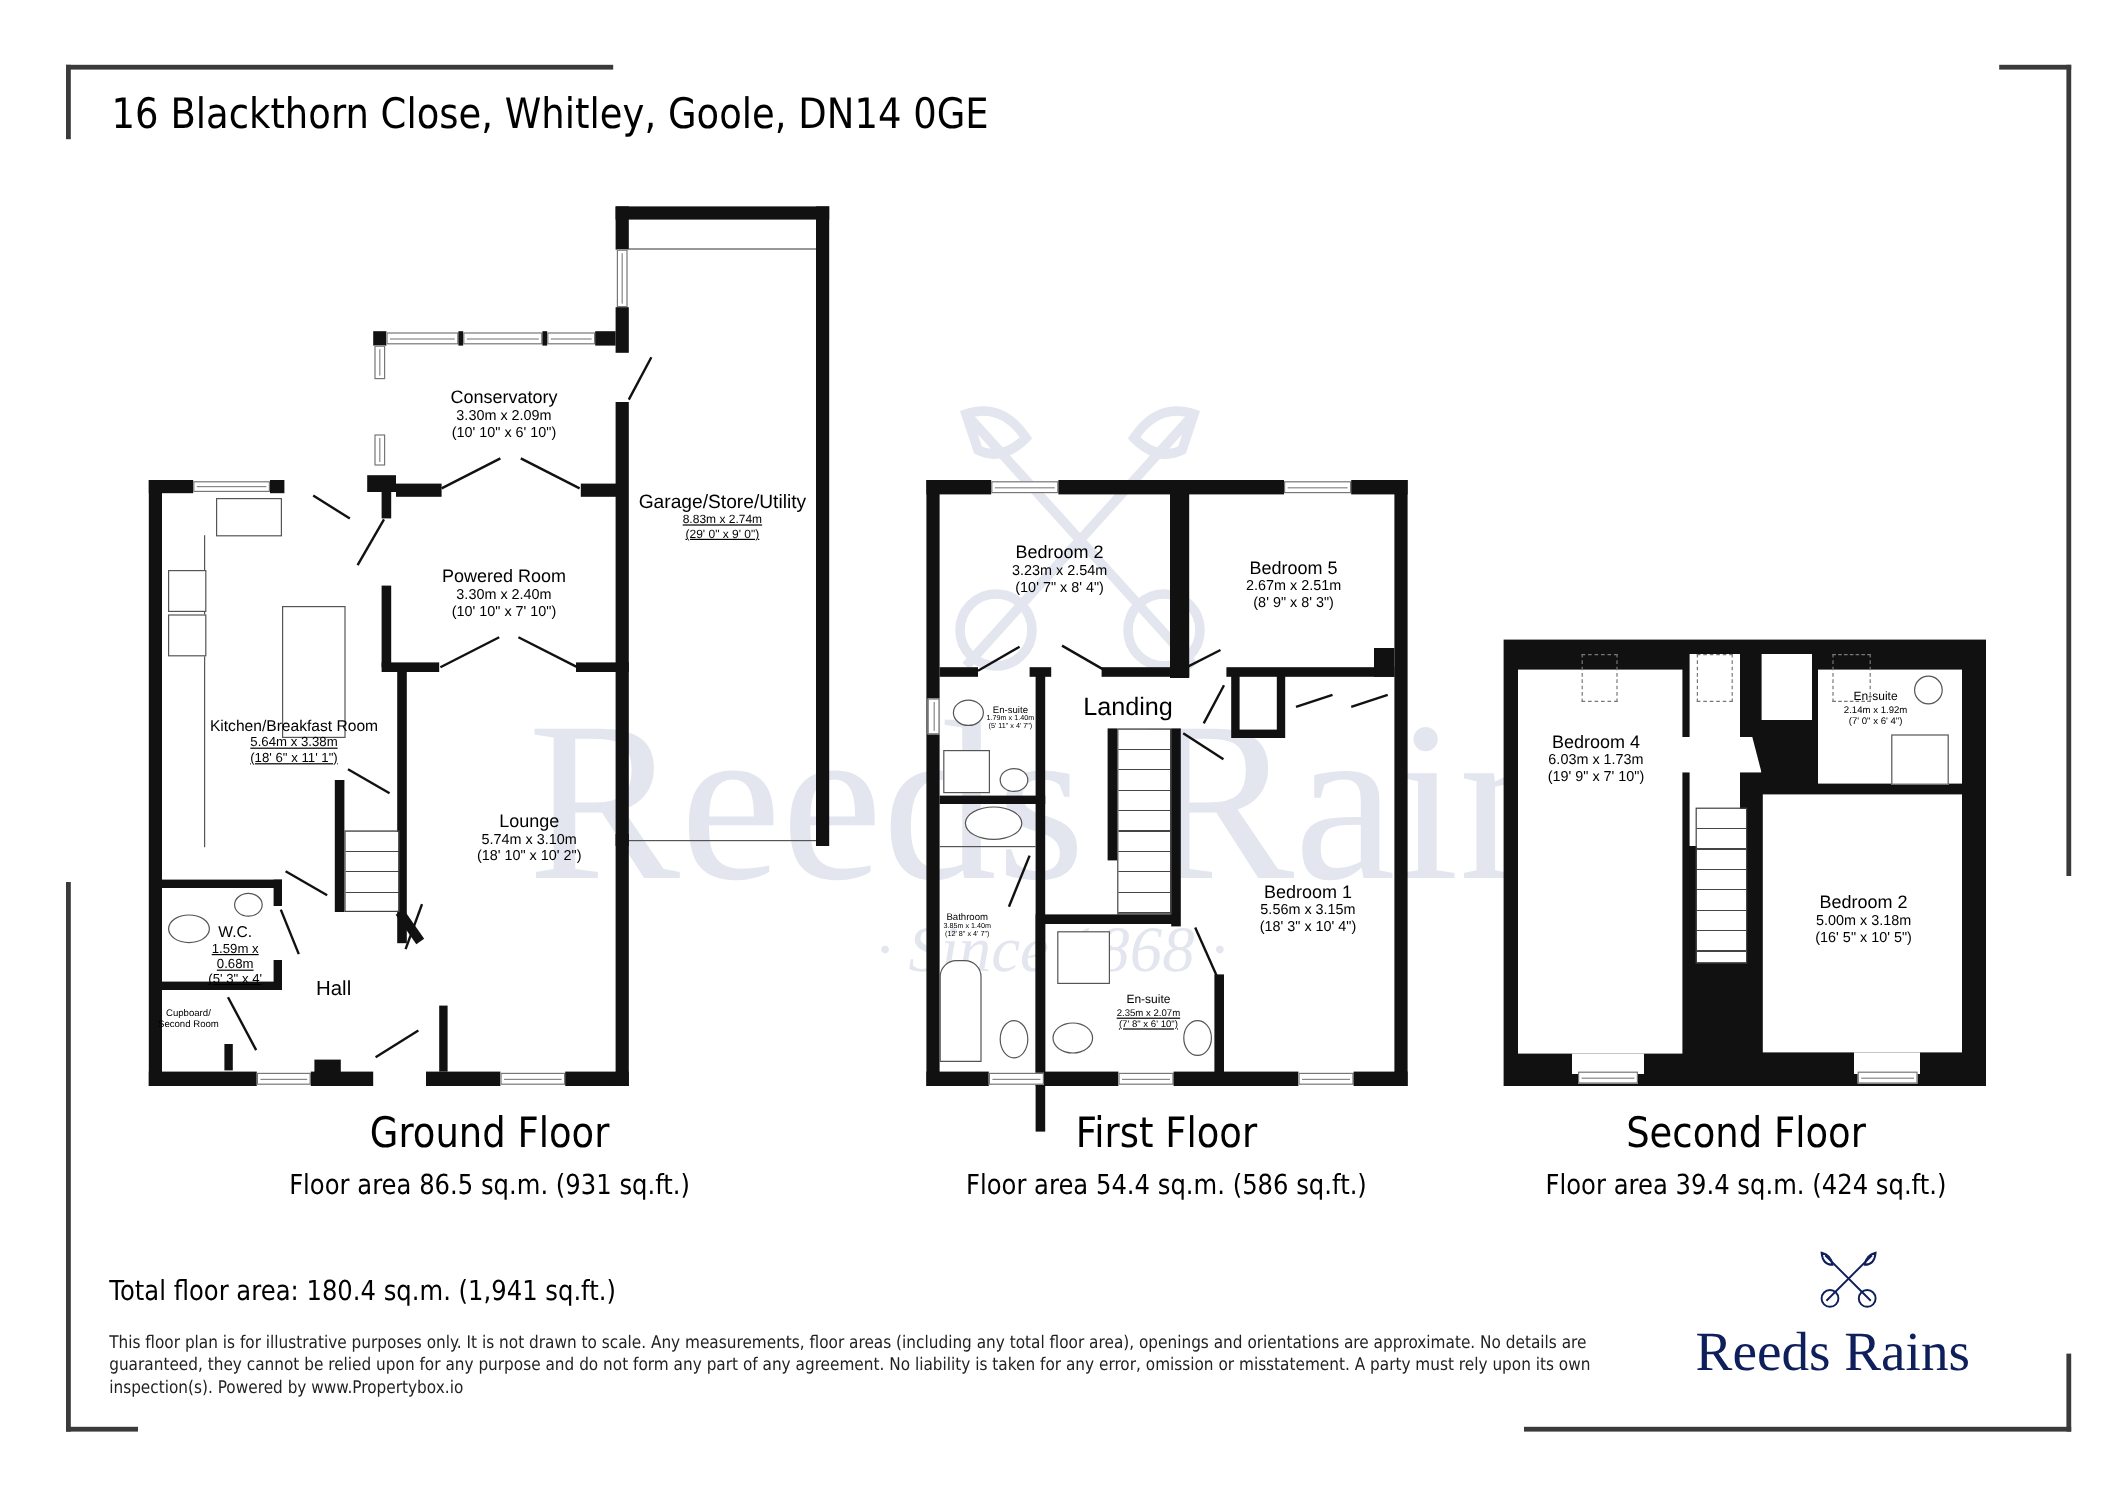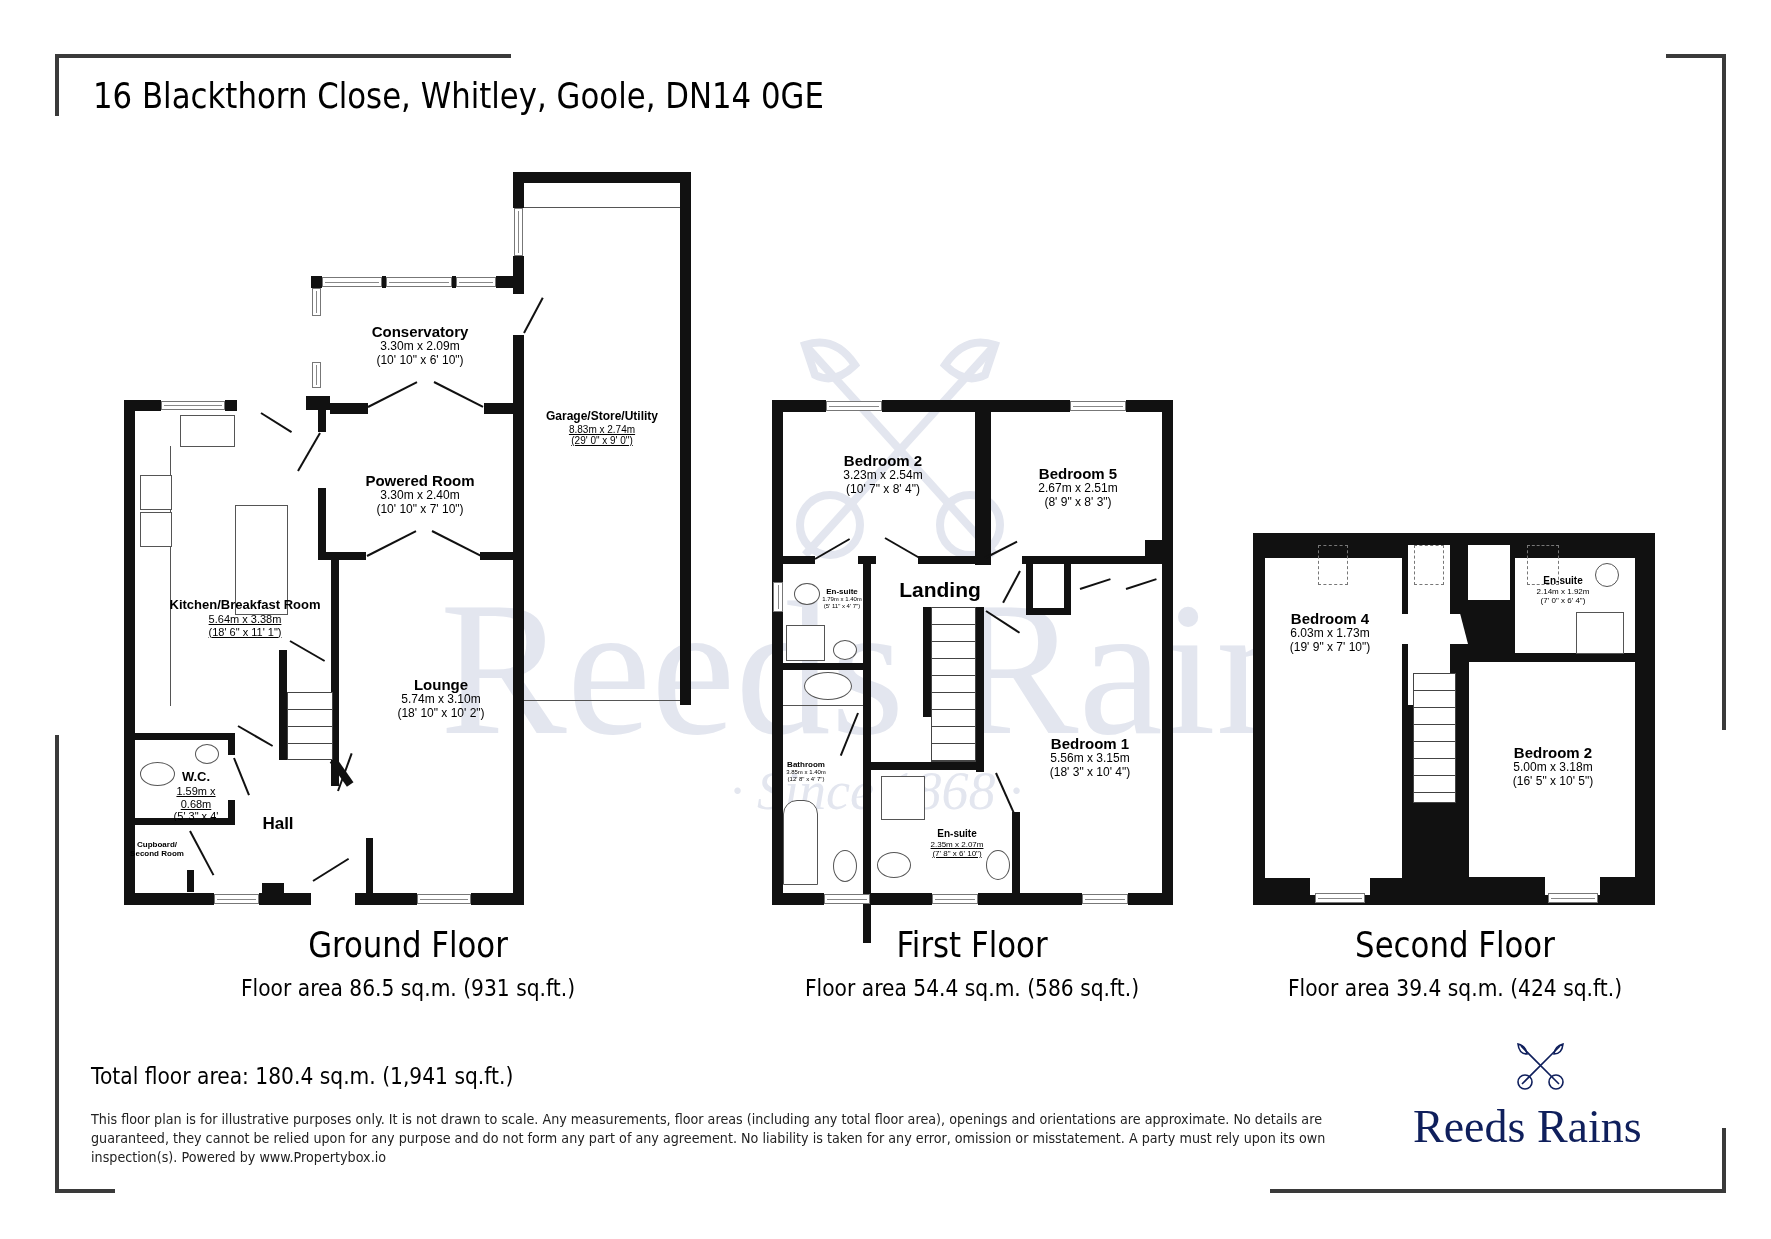--- a/index.html
+++ b/index.html
@@ -7,21 +7,21 @@
   .abs{position:absolute;}
   .bracket{position:absolute;background:#3a3a3a;}
   .title{position:absolute;left:93px;top:76px;font-size:35px;font-family:"DejaVu Sans",sans-serif;transform:scaleX(0.88);transform-origin:left top;white-space:nowrap;}
   .wall{position:absolute;background:#111;}
   .win{position:absolute;background:#fff;border:1px solid #777;box-sizing:border-box;}
   .win::after{content:"";position:absolute;left:2px;right:2px;top:45%;height:1px;background:#888;}
   .winv{position:absolute;background:#fff;border:1px solid #777;box-sizing:border-box;}
   .winv::after{content:"";position:absolute;top:2px;bottom:2px;left:45%;width:1px;background:#888;}
   .thin{position:absolute;border:1px solid #555;box-sizing:border-box;background:transparent;}
   .label{position:absolute;text-align:center;font-family:"Liberation Sans",sans-serif;line-height:1.15;white-space:nowrap;transform:translateX(-50%);}
-  .label .n{display:block;font-weight:bold;}
+  .label .n{display:block;}
   .label .d{display:block;}
   .lg .n{font-size:19px;}
   .md .n{font-size:15px;} .md .d{font-size:12px;}
   .sm .n{font-size:10px;} .sm .d{font-size:8px;text-decoration:underline;}
   .xs .n{font-size:8px;} .xs .d{font-size:6px;}
   .floorname{position:absolute;font-size:35px;transform:translateX(-50%) scaleX(0.88);white-space:nowrap;}
   .floorarea{position:absolute;font-size:23px;transform:translateX(-50%) scaleX(0.88);white-space:nowrap;}
   .total{position:absolute;left:91px;top:1063px;font-size:23px;transform:scaleX(0.88);transform-origin:left top;white-space:nowrap;}
   .disc{position:absolute;left:91px;top:1110px;width:1420px;font-size:14.5px;line-height:19px;color:#222;transform:scaleX(0.88);transform-origin:left top;}
   .logo-text{position:absolute;left:1413px;top:1100px;font-family:"Liberation Serif",serif;font-size:46px;color:#0f1f5c;white-space:nowrap;}
@@ -132,21 +132,21 @@
   <div class="wall" style="left:513px;top:695px;width:11px;height:210px;"></div>
   <div class="wall" style="left:366px;top:838px;width:7px;height:55px;"></div>
   <div class="door" style="left:338px;top:790px;width:40px;transform:rotate(-70deg);"></div>
 
   <div class="label md" style="left:420px;top:323px;">
       <span class="n">Conservatory</span>
       <span class="d">3.30m x 2.09m</span>
       <span class="d">(10' 10" x 6' 10")</span>
     </div>
   <div class="label sm" style="left:602px;top:410px;">
-      <span class="n" style="font-size:12px">Garage/Store/Utility</span>
+      <span class="n" style="font-size:16px">Garage/Store/Utility</span>
       <span class="d" style="font-size:10px">8.83m x 2.74m</span>
       <span class="d" style="font-size:10px">(29' 0" x 9' 0")</span>
     </div>
   <div class="label md" style="left:420px;top:472px;">
       <span class="n">Powered Room</span>
       <span class="d">3.30m x 2.40m</span>
       <span class="d">(10' 10" x 7' 10")</span>
     </div>
   <div class="label sm" style="left:245px;top:598px;">
       <span class="n" style="font-size:13px">Kitchen/Breakfast Room</span>

